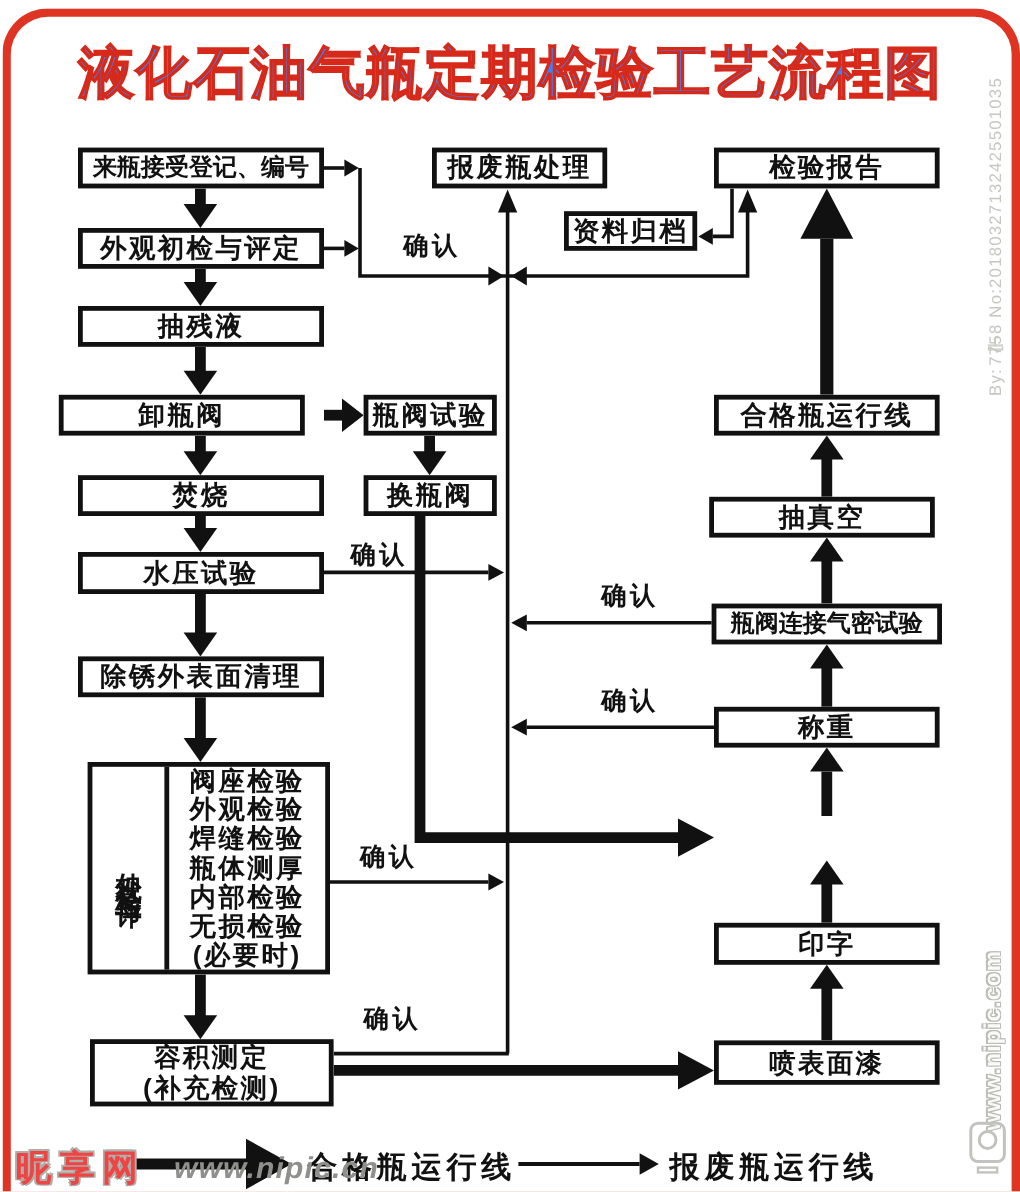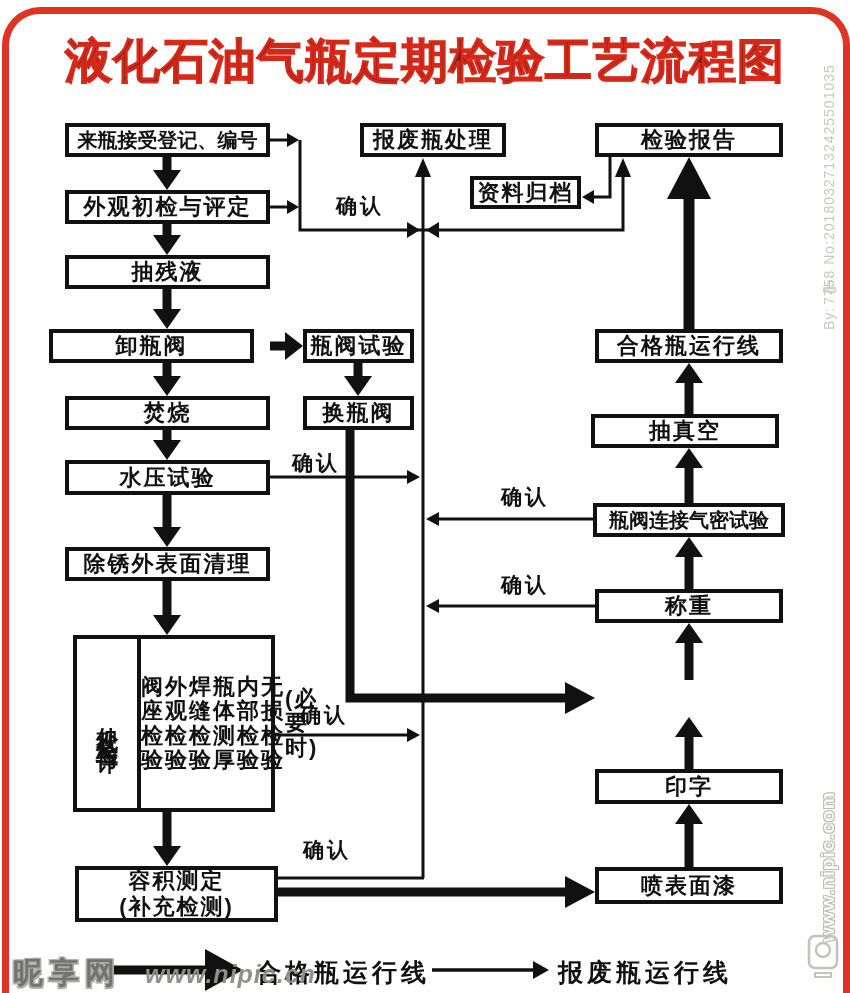--- a/index.html
+++ b/index.html
@@ -1,37 +1,37 @@
 <!DOCTYPE html>
 <html><head>
 <meta charset="utf-8">
 <style>
   html,body{margin:0;padding:0;background:#fff;}
   .poster{position:relative;width:850px;height:993px;background:#ffffff;overflow:hidden;
     font-family:"Liberation Sans","DejaVu Sans",sans-serif;color:#111;}
   .frame{position:absolute;left:2px;top:7px;right:0;bottom:-40px;border:7px solid #dd3424;
     border-bottom:none;border-radius:38px 38px 0 0;z-index:6;pointer-events:none;}
   .title{position:absolute;left:0;top:30px;width:100%;text-align:center;font-size:47px;
-    font-weight:900;color:#7f1d1d;letter-spacing:1px;-webkit-text-stroke:1.3px #d7291a;z-index:2;}
+    font-weight:900;color:#3b82f6;letter-spacing:1px;-webkit-text-stroke:1.3px #d7291a;z-index:2;}
   .lines{position:absolute;left:0;top:0;z-index:1;}
   .box{position:absolute;box-sizing:border-box;border:4px solid #111;background:#fff;
     display:flex;align-items:center;justify-content:center;text-align:center;
     font-weight:bold;font-size:22px;letter-spacing:2px;z-index:2;line-height:1.15;}
   .box.small{font-size:20px;letter-spacing:0;}
   .bigbox{position:absolute;box-sizing:border-box;border:4px solid #111;background:#fff;
     display:flex;z-index:2;}
   .vlabel{width:60px;border-right:4px solid #111;display:flex;align-items:center;justify-content:center;
     writing-mode:vertical-rl;text-orientation:upright;font-size:22px;font-weight:bold;letter-spacing:5px;}
-  .items{flex:1;display:flex;flex-direction:row;justify-content:space-between;align-items:center;
+  .items{flex:1;display:flex;flex-direction:column;justify-content:space-between;align-items:center;
     font-size:22px;font-weight:bold;line-height:24.2px;letter-spacing:2px;}
   .twoline{flex-direction:column;line-height:26px;}
   .conf{position:absolute;font-size:21px;font-weight:bold;letter-spacing:3px;line-height:1;z-index:3;}
   .legend-label{position:absolute;font-size:25px;font-weight:bold;letter-spacing:4px;z-index:3;}
   .wm-name{position:absolute;left:13px;top:953px;font-size:30px;font-weight:900;letter-spacing:6px;
-    color:#737373;text-shadow:1.5px 1.5px 0 #aeaeaa,-1.5px -1.5px 0 #aeaeaa,1.5px -1.5px 0 #aeaeaa,-1.5px 1.5px 0 #aeaeaa;z-index:4;}
+    color:#ef4444;text-shadow:1.5px 1.5px 0 #aeaeaa,-1.5px -1.5px 0 #aeaeaa,1.5px -1.5px 0 #aeaeaa,-1.5px 1.5px 0 #aeaeaa;z-index:4;}
   .wm-url{position:absolute;left:100px;top:960px;font-size:25px;font-weight:bold;font-style:italic;
     color:#8f8f8b;z-index:4;letter-spacing:1px;margin-left:45px;}
   .wm-side{position:absolute;right:12px;top:10px;height:320px;writing-mode:vertical-rl;
     transform:rotate(180deg);font-size:14px;color:#c7c7c2;letter-spacing:1px;z-index:4;}
   .wm-side2{position:absolute;right:11px;top:784px;height:158px;writing-mode:vertical-rl;
     transform:rotate(180deg);font-size:19px;font-weight:bold;color:#fafaf7;letter-spacing:1px;
     text-shadow:1px 1px 0 #bcbcb8,-1px -1px 0 #bcbcb8,1px -1px 0 #bcbcb8,-1px 1px 0 #bcbcb8;z-index:4;}
   .wm-bar{position:absolute;left:617px;top:961px;width:226px;height:21px;background:rgba(158,158,154,0.62);
     color:#fdfdfa;font-size:15px;display:flex;align-items:center;justify-content:flex-end;
     padding-right:10px;box-sizing:border-box;z-index:5;margin-top:40px;}

